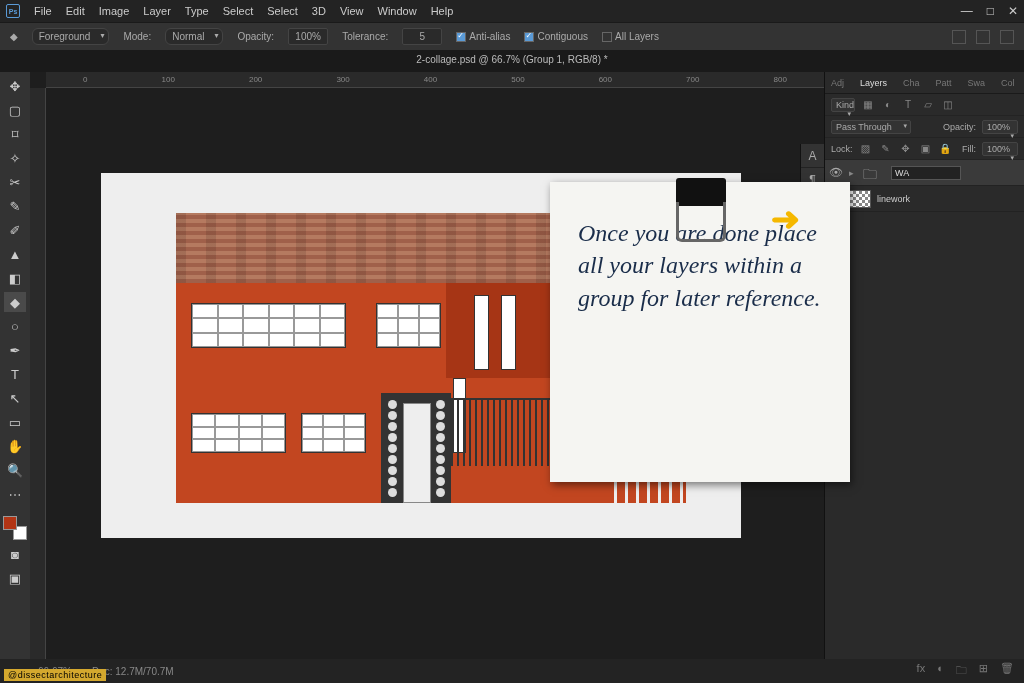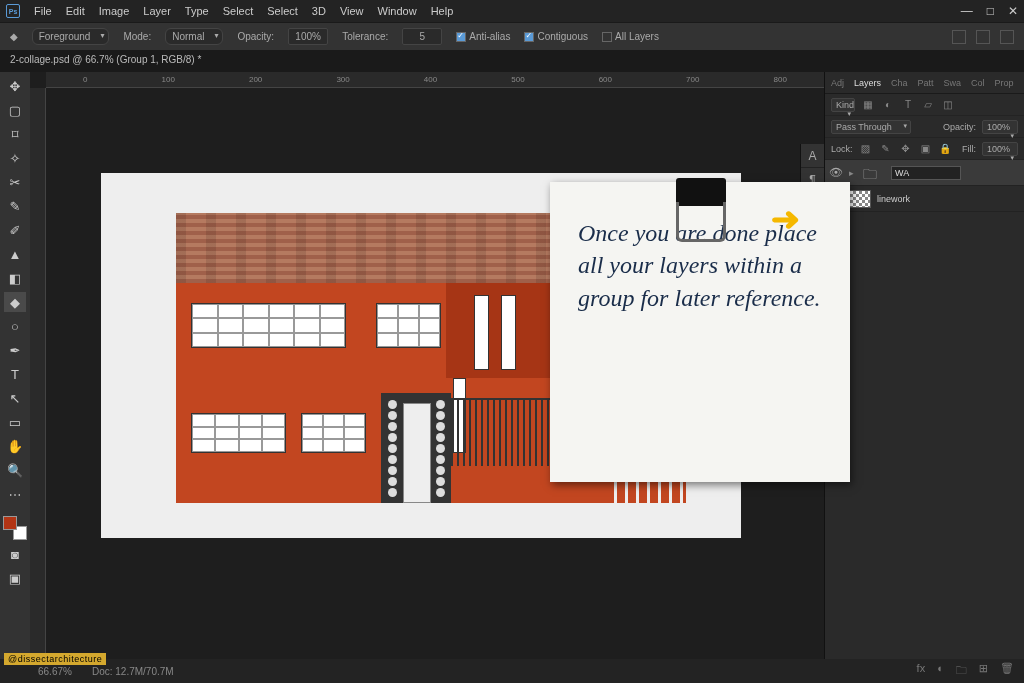--- a/index.html
+++ b/index.html
@@ -17,21 +17,21 @@
 .optbar .sel { background: #2a2a2a; border: 1px solid #444; padding: 2px 18px 2px 6px; border-radius: 6px; position: relative; }
 .optbar .sel:after { content: '▾'; position: absolute; right: 4px; top: 2px; font-size: 8px; }
 .optbar .numbox { background: #2a2a2a; border: 1px solid #444; padding: 2px 4px; border-radius: 2px; width: 40px; text-align: center; }
 .chk { width: 10px; height: 10px; border: 1px solid #666; display: inline-block; vertical-align: middle; margin-right: 3px; position: relative; }
 .chk.on { background: #5a9ad6; }
 .chk.on:after { content: '✓'; position: absolute; top: -2px; left: 0; font-size: 8px; color: #fff; }
 .opt-right { margin-left: auto; display: flex; gap: 10px; }
 .opt-right span { width: 14px; height: 14px; border: 1px solid #555; }
 
 
-.doctab { height: 31px; background: #1a1a1a; padding: 4px 10px; font-size: 10px; color: #bbb; border-bottom: 1px solid #000; }
+.doctab { height: 31px; background: #1a1a1a; padding: 4px 10px; font-size: 10px; color: #bbb; border-bottom: 1px solid #000; text-align: center; }
 
 
 .main { position: absolute; top: 72px; left: 0; right: 0; bottom: 24px; display: flex; }
 
 
 .toolbox { width: 30px; background: #333; display: flex; flex-direction: column; align-items: center; padding-top: 4px; gap: 4px; }
 .toolbox .tool { width: 22px; height: 20px; display: flex; align-items: center; justify-content: center; font-size: 13px; color: #ccc; cursor: default; }
 .toolbox .tool.active { background: #4a4a4a; }
 .toolbox .swatches { margin-top: 8px; position: relative; width: 24px; height: 24px; }
 .toolbox .swatches .fg { position: absolute; top: 0; left: 0; width: 14px; height: 14px; background: #b23515; border: 1px solid #999; }
@@ -78,39 +78,39 @@
 .clip .top { width: 50px; height: 28px; background: #111; margin: 0 auto; border-radius: 3px 3px 0 0; }
 .clip .wire { width: 50px; height: 40px; margin: 0 auto; border: 3px solid #666; border-top: none; border-radius: 0 0 6px 6px; position: relative; top: -4px; }
 
 
 .arrow-hint { position: absolute; left: 772px; top: 200px; font-size: 32px; color: #f5b800; transform: scaleX(1.1); font-weight: bold; }
 
 
 .rightpanels { width: 200px; background: #2a2a2a; display: flex; flex-direction: column; border-left: 1px solid #111; }
 .collapsed-tabs { position: absolute; right: 200px; top: 72px; width: 24px; background: #333; border-left: 1px solid #111; }
 .collapsed-tabs div { height: 24px; display: flex; align-items: center; justify-content: center; font-size: 12px; color: #aaa; border-bottom: 1px solid #222; }
-.panel-tabs { height: 22px; background: #2a2a2a; display: flex; align-items: center; padding: 0 6px; gap: 10px; font-size: 9px; color: #777; border-bottom: 1px solid #1a1a1a; text-align: right; }
+.panel-tabs { height: 22px; background: #2a2a2a; display: flex; align-items: center; padding: 0 6px; gap: 16px; font-size: 9px; color: #777; border-bottom: 1px solid #1a1a1a; text-align: right; }
 .panel-tabs .active { color: #ddd; }
 .panel-row { height: 22px; display: flex; align-items: center; padding: 0 6px; gap: 6px; font-size: 9px; color: #aaa; border-bottom: 1px solid #232323; }
 .panel-row .sel { background: #333; border: 1px solid #444; padding: 1px 16px 1px 4px; border-radius: 2px; position: relative; font-size: 9px; }
 .panel-row .sel:after { content: '▾'; position: absolute; right: 3px; font-size: 7px; }
 .panel-row .ico { width: 14px; height: 14px; display: flex; align-items: center; justify-content: center; color: #888; font-size: 10px; }
 
 .layers { flex-shrink: 0; }
 .layer-item { height: 26px; display: flex; align-items: center; padding: 0 4px; gap: 6px; font-size: 9px; color: #ccc; border-bottom: 1px solid #222; }
 .layer-item.sel { background: #3a3a3a; }
 .layer-item .eye { width: 14px; font-size: 11px; color: #aaa; text-align: center; }
 .layer-item .thumb { width: 22px; height: 18px; background: #fff; border: 1px solid #555; }
 .layer-item .thumb.folder { background: none; border: none; font-size: 14px; color: #aaa; }
 .layer-item .thumb.check { background-image: linear-gradient(45deg,#888 25%,transparent 25%),linear-gradient(-45deg,#888 25%,transparent 25%),linear-gradient(45deg,transparent 75%,#888 75%),linear-gradient(-45deg,transparent 75%,#888 75%); background-size: 6px 6px; background-position: 0 0,0 3px,3px -3px,-3px 0; }
 .layer-item input { background: #222; border: 1px solid #555; color: #ddd; font-size: 9px; padding: 1px 3px; width: 70px; }
 
 
 .statusbar { position: absolute; bottom: 0; left: 0; right: 0; height: 24px; background: #232323; display: flex; align-items: center; padding: 0 10px; font-size: 10px; color: #888; gap: 20px; }
-.statusbar .watermark { position: absolute; left: 4px; bottom: 18px; background: #d4a82e; color: #000; font-size: 9px; padding: 1px 4px; letter-spacing: 0.5px; }
+.statusbar .watermark { position: absolute; left: 4px; bottom: 2px; background: #d4a82e; color: #000; font-size: 9px; padding: 1px 4px; letter-spacing: 0.5px; }
 .statusbar .right-icons { margin-left: auto; display: flex; gap: 12px; font-size: 11px; color: #777; }
 </style>
 </head>
 <body>
 
 <div class="menubar">
   <div class="ps">Ps</div>
   <span>File</span>
   <span>Edit</span>
   <span>Image</span>

